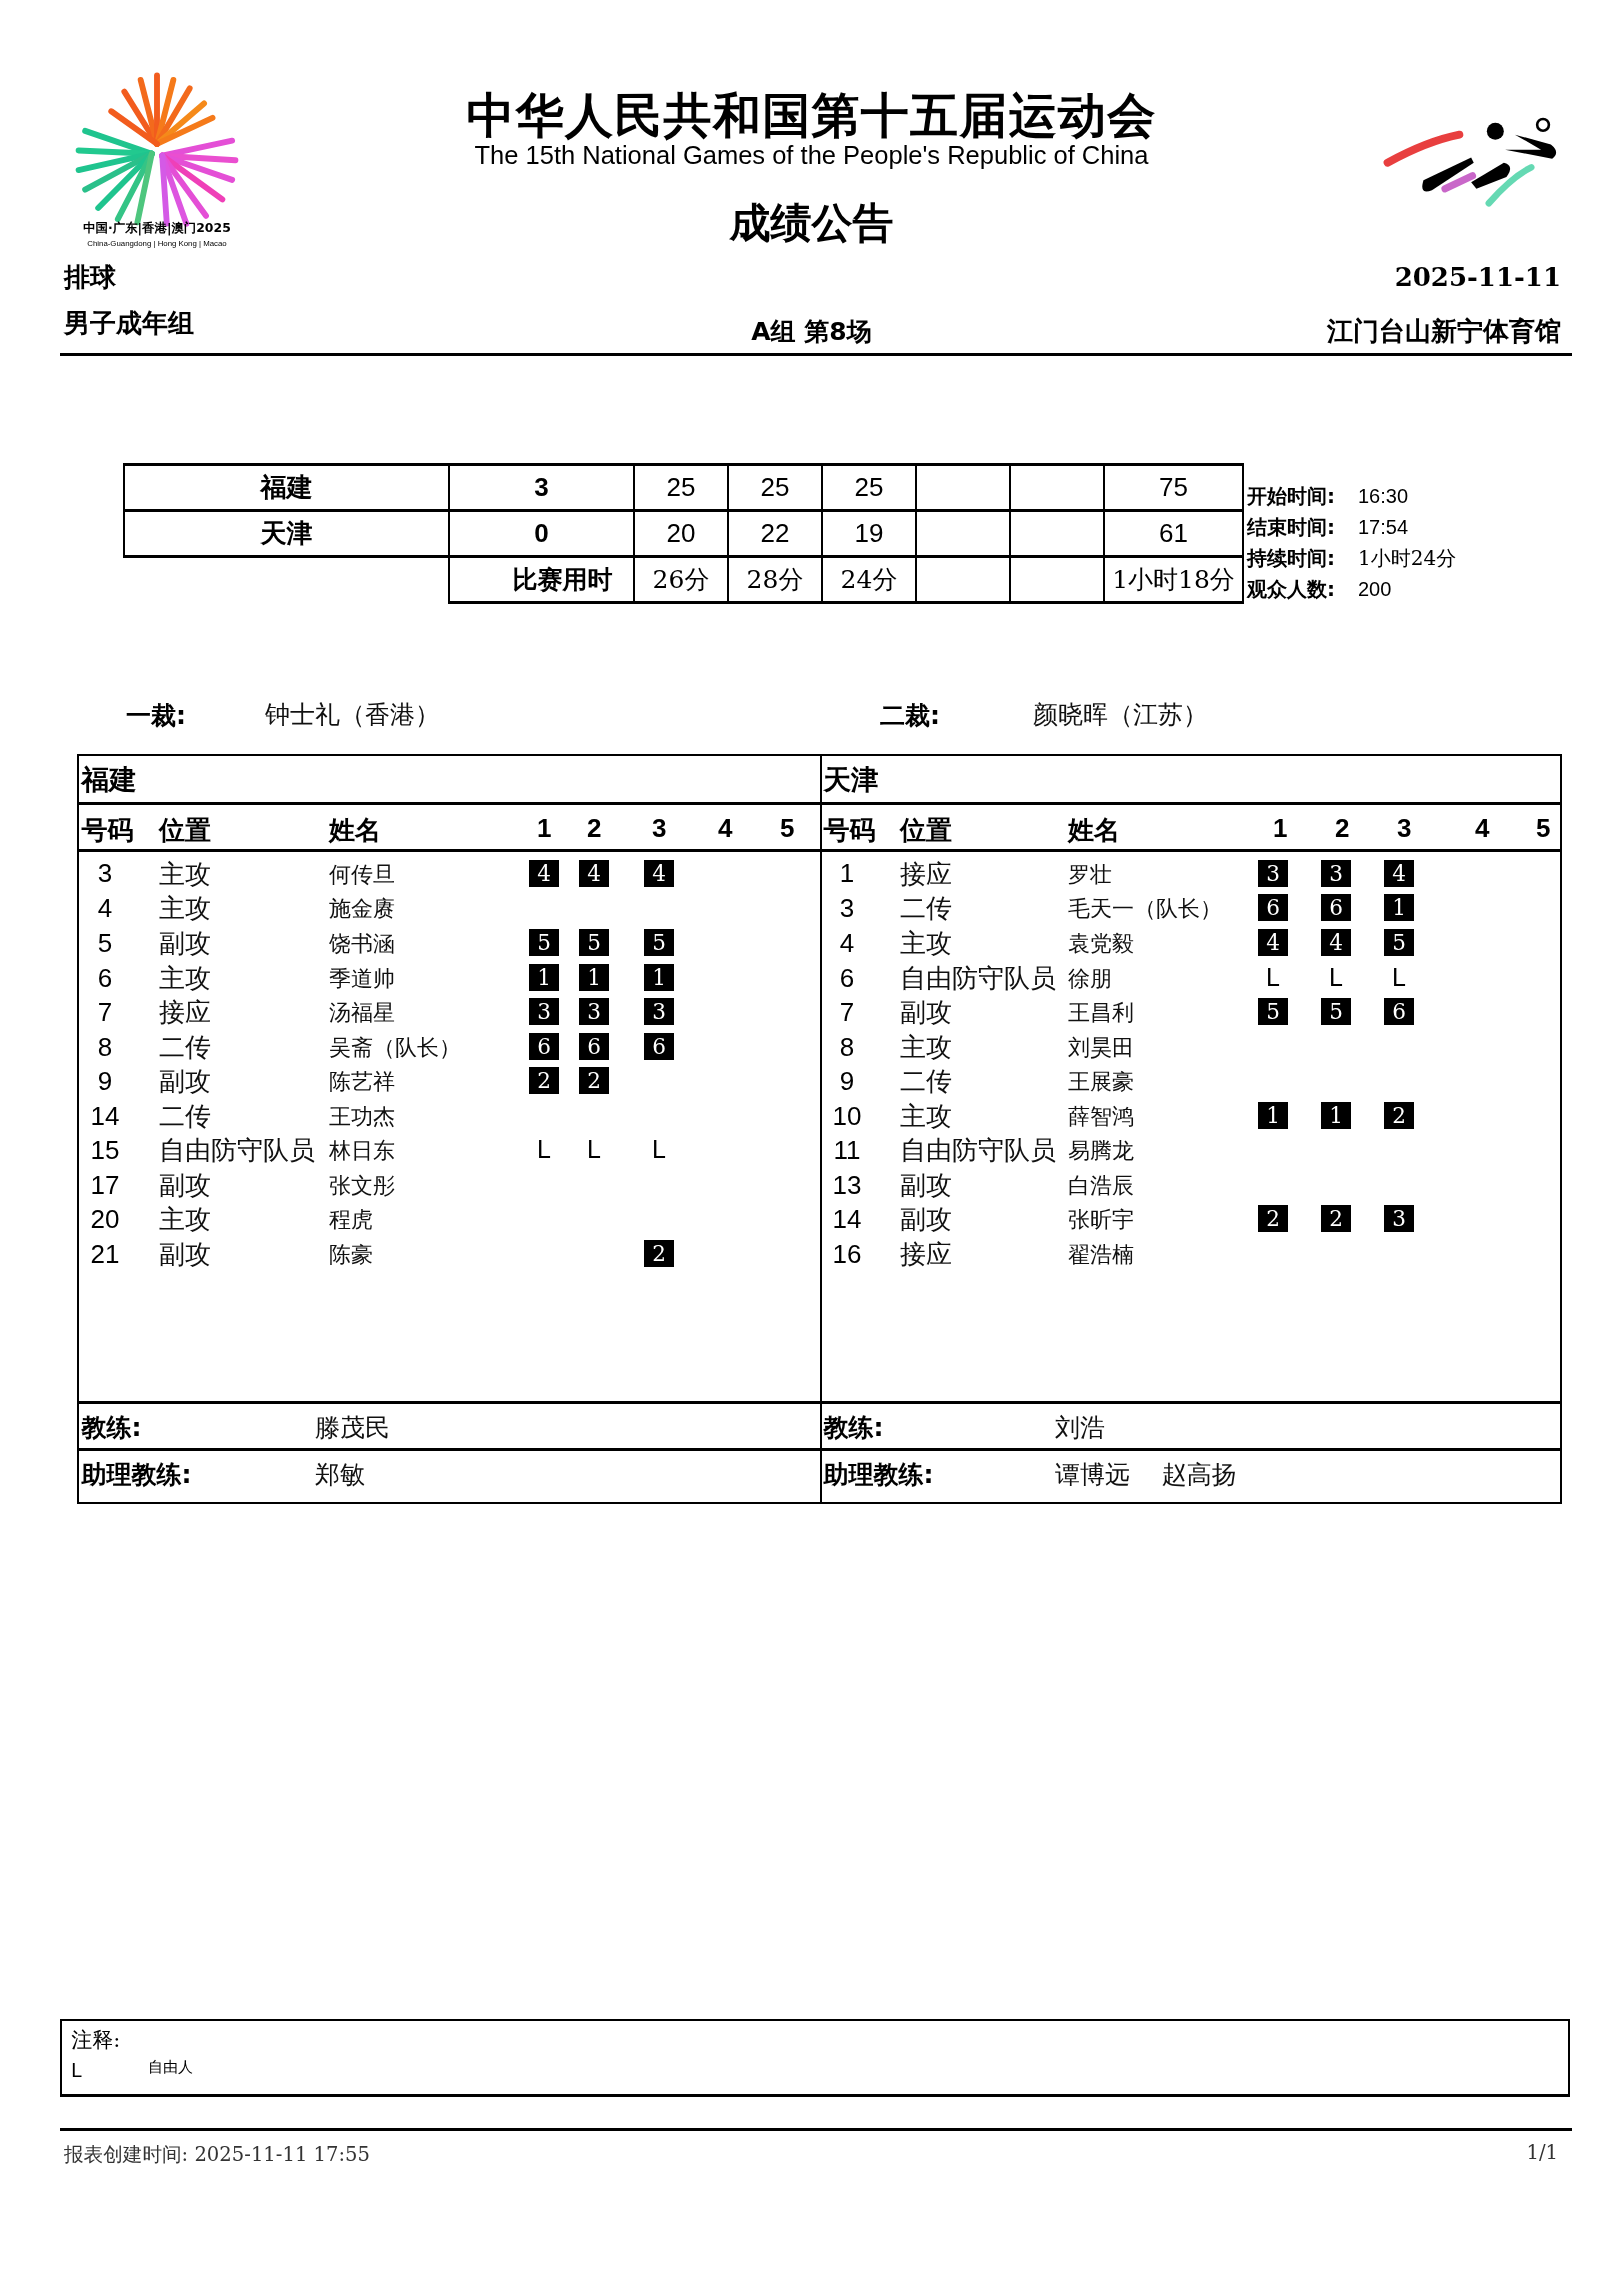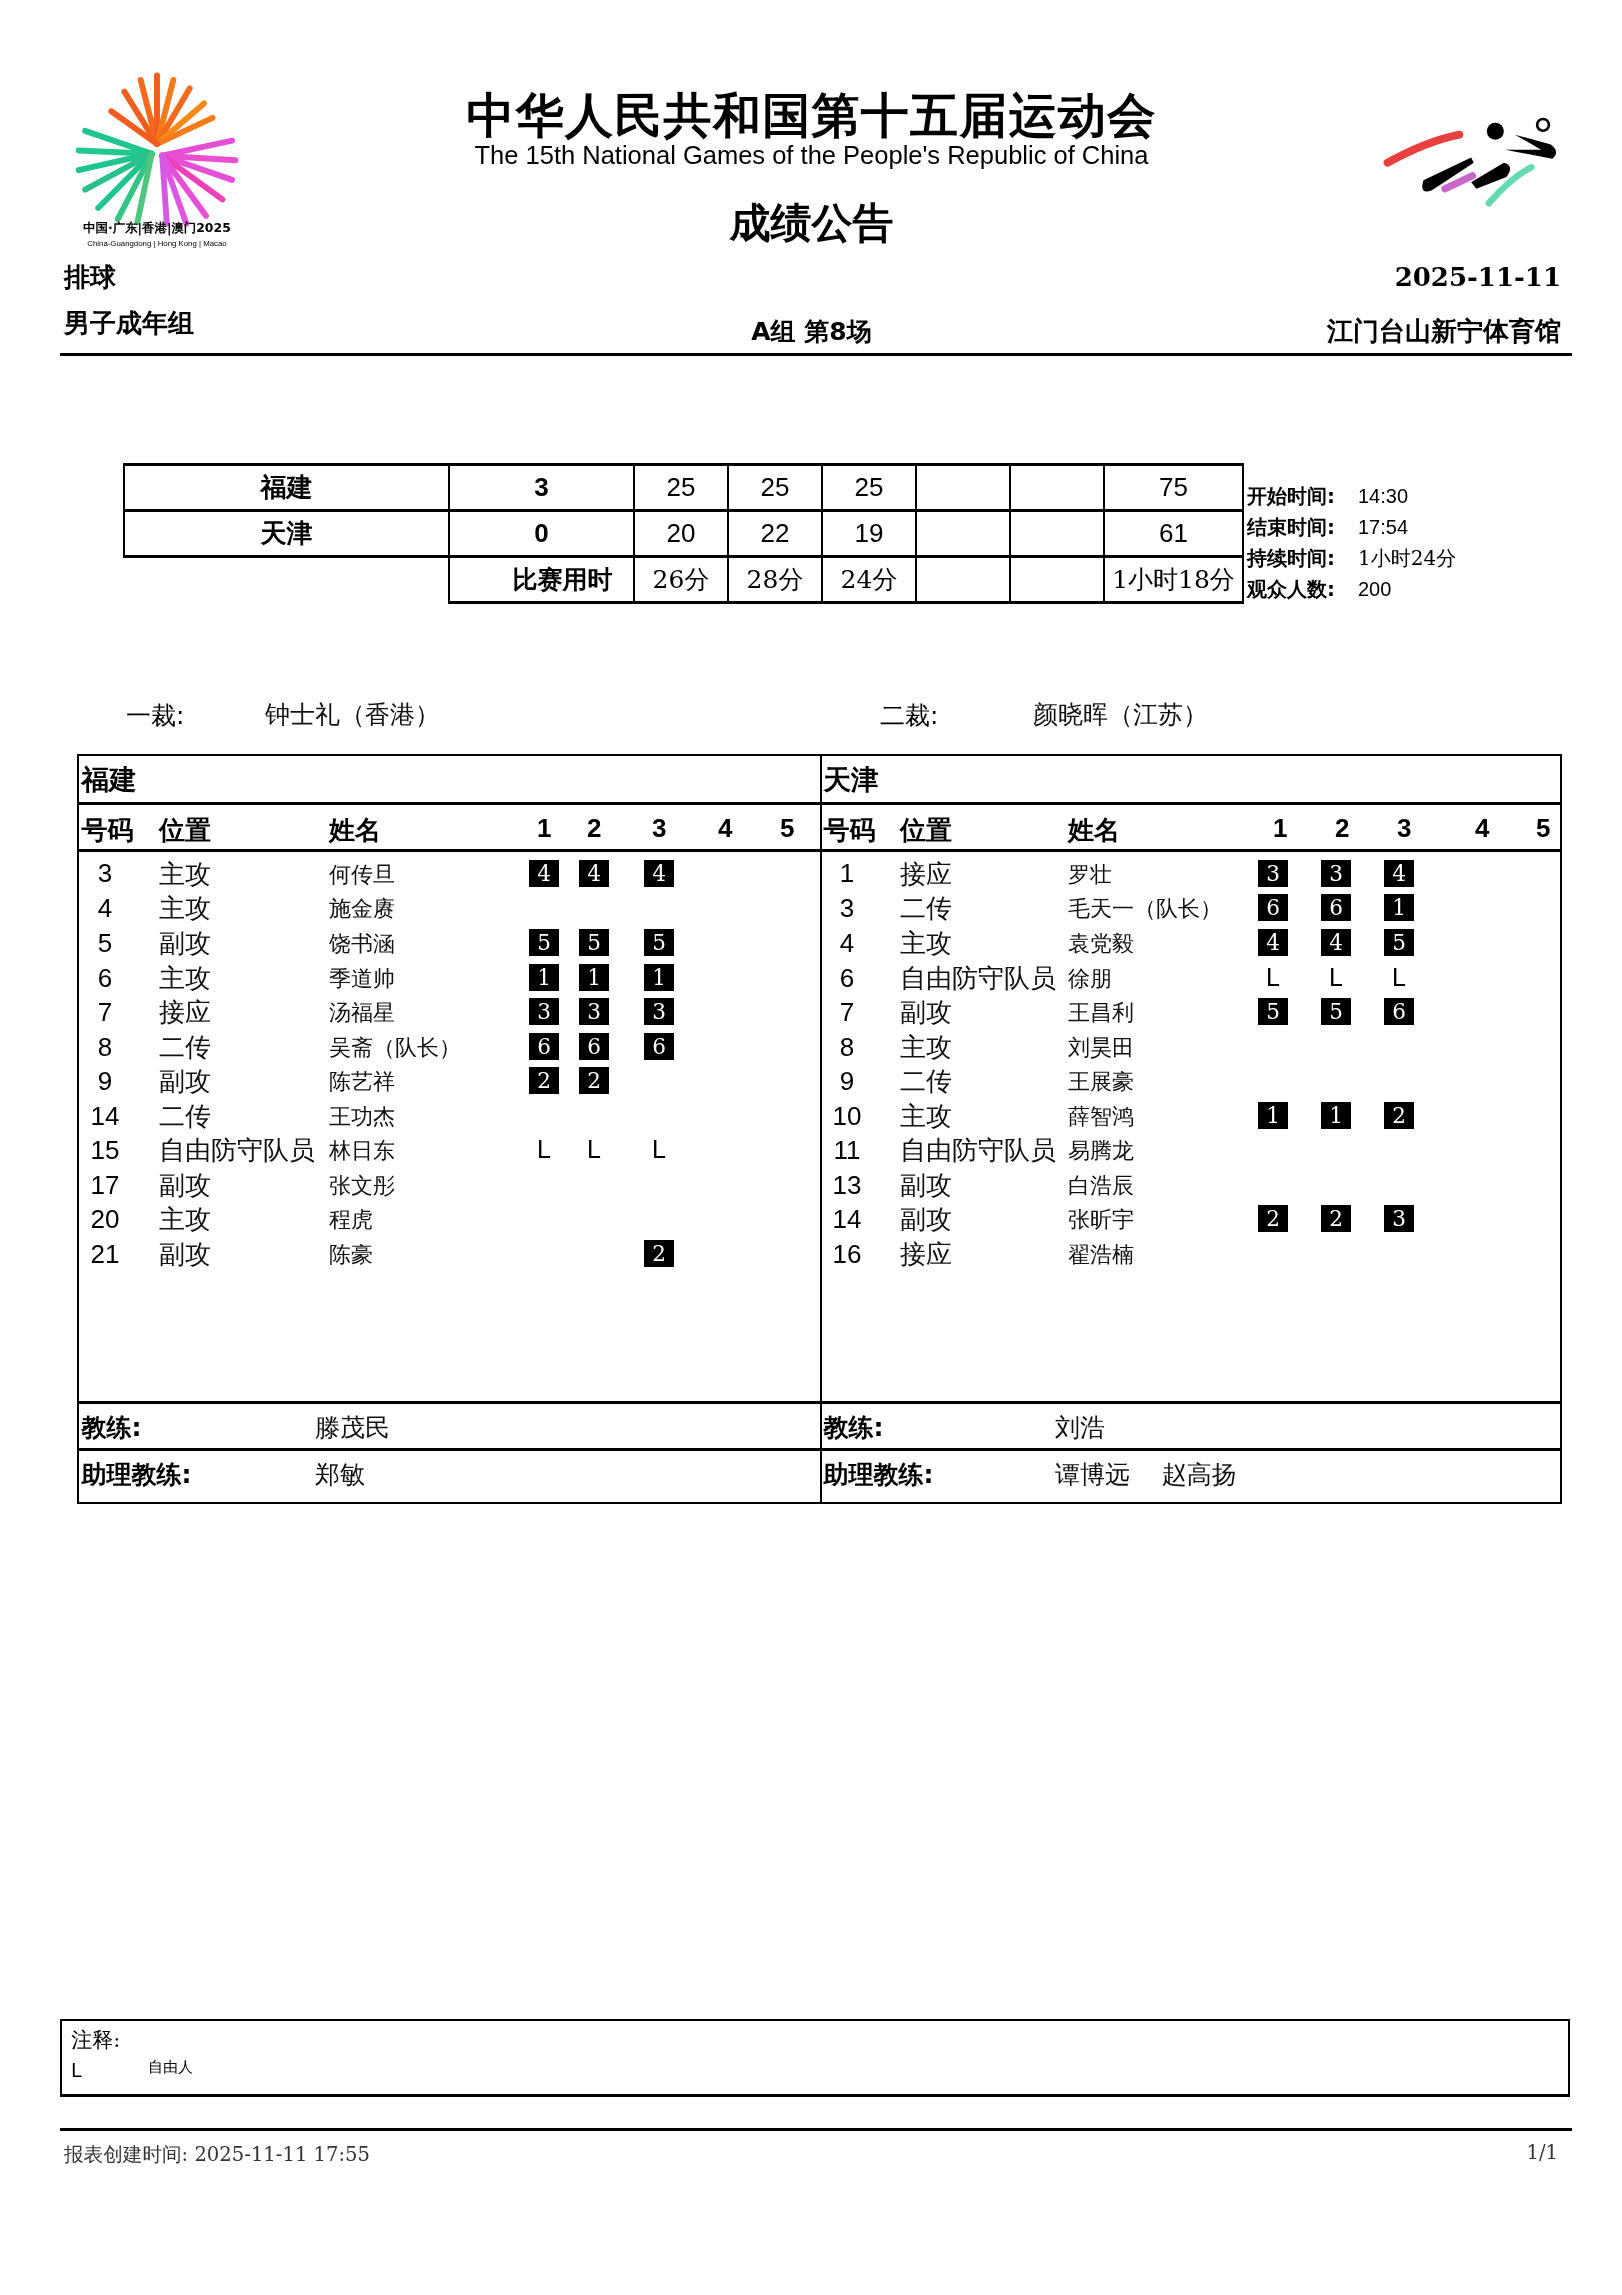--- a/index.html
+++ b/index.html
@@ -32,21 +32,21 @@
   #score-table tr.thick-top td { border-top: 3.9px solid #000; }
   #score-table tr.last td.b { border-bottom: 3.9px solid #000; }
 
   
   #match-info { left: 1247px; top: 481px; font-size: 20px; line-height: 31px; }
   #match-info .lbl { font-weight: bold; display: inline-block; width: 111px; }
   #match-info .val { font-family: "Liberation Sans", sans-serif; }
   #match-info .val.serif { font-family: "DejaVu Serif", serif; }
 
   
-  .ref-label { font-weight: normal; font-size: 25px; top: 699px; }
+  .ref-label { font-weight: bold; font-size: 25px; top: 699px; }
   .ref-val { font-family: "DejaVu Serif", serif; font-size: 25px; top: 698px; color: #111; }
 
   
   #rosters { left: 77px; top: 754px; width: 1481px; height: 746px; border: 2.6px solid #000; }
   .team-panel { position: absolute; top: 0; height: 746px; }
   #panel-a { left: 0; width: 741px; border-right: 2px solid #000; }
   #panel-b { left: 742px; width: 739px; }
   .team-name { height: 46px; border-bottom: 3.3px solid #000; font-size: 27.5px; font-weight: bold; line-height: 47px; padding-left: 2.6px; }
   .col-hdr { height: 44px; border-bottom: 3.3px solid #000; position: relative; font-size: 26px; font-weight: bold; }
   .col-hdr span { position: absolute; top: 7.9px; }
@@ -175,21 +175,21 @@
     <td style="border-bottom:3.9px solid #000">28分</td>
     <td style="border-bottom:3.9px solid #000">24分</td>
     <td style="border-bottom:3.9px solid #000"></td>
     <td style="border-bottom:3.9px solid #000"></td>
     <td style="border-bottom:3.9px solid #000">1小时18分</td>
   </tr>
 </tbody>
   </table>
 
 <div id="match-info" class="abs">
-  <div><span class="lbl">开始时间:</span><span class="val">14:30</span></div>
+  <div><span class="lbl">开始时间:</span><span class="val">16:30</span></div>
   <div><span class="lbl">结束时间:</span><span class="val">17:54</span></div>
   <div><span class="lbl">持续时间:</span><span class="val serif">1小时24分</span></div>
   <div><span class="lbl">观众人数:</span><span class="val">200</span></div>
 </div>
 
 <div class="abs ref-label" style="left:126px">一裁:</div>
 <div class="abs ref-val" style="left:265px">钟士礼（香港）</div>
 <div class="abs ref-label" style="left:880px">二裁:</div>
 <div class="abs ref-val" style="left:1033px">颜晓晖（江苏）</div>
 

